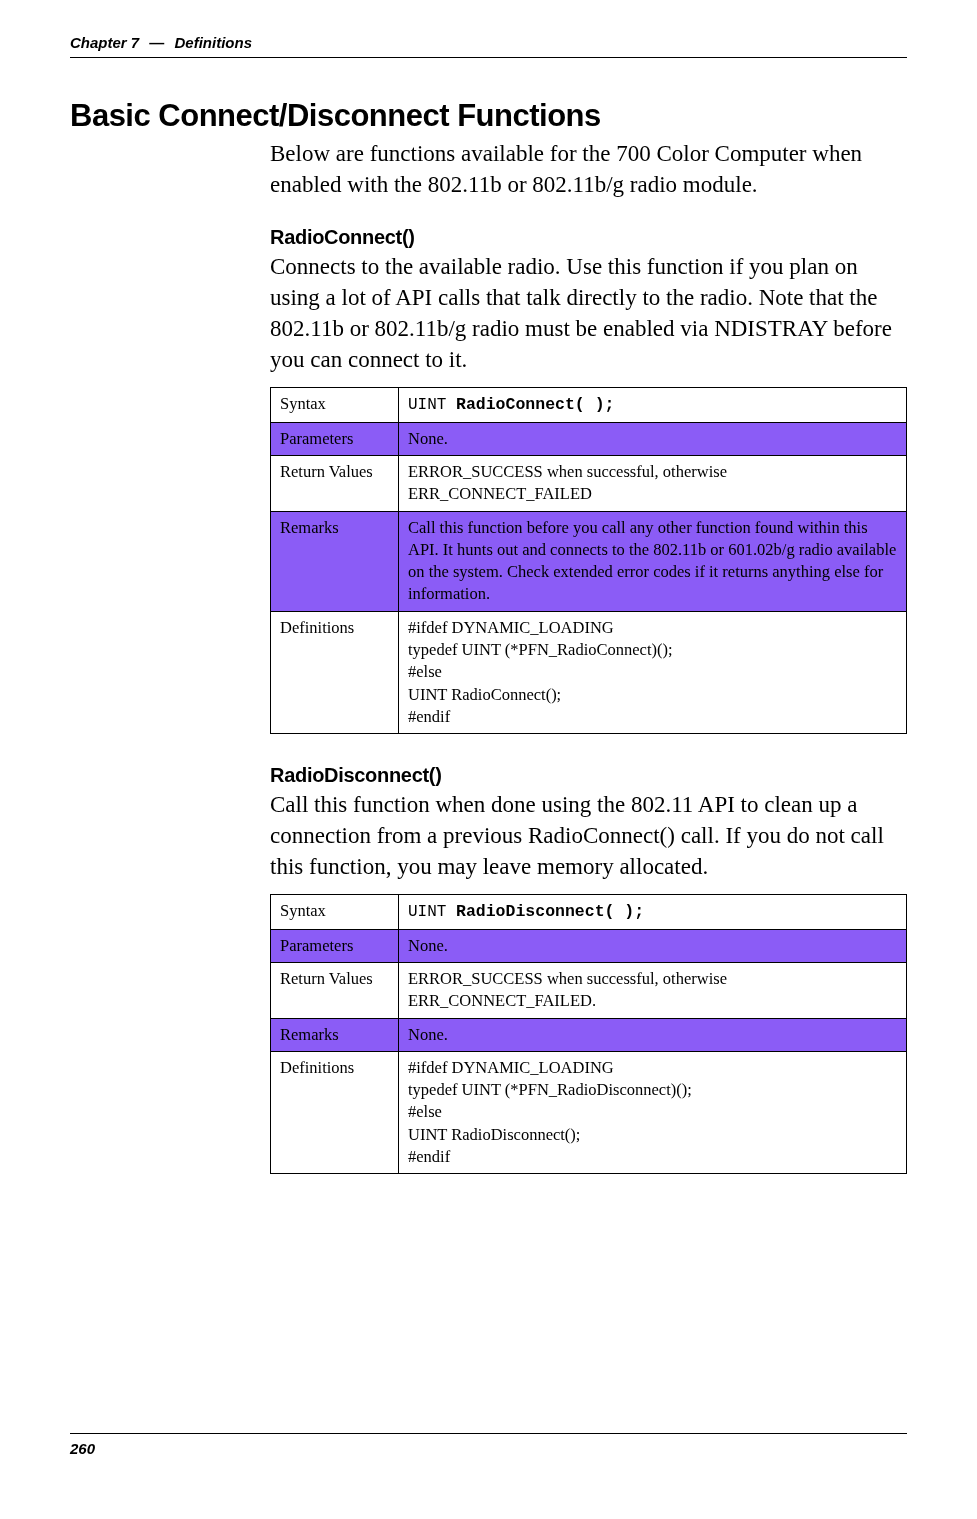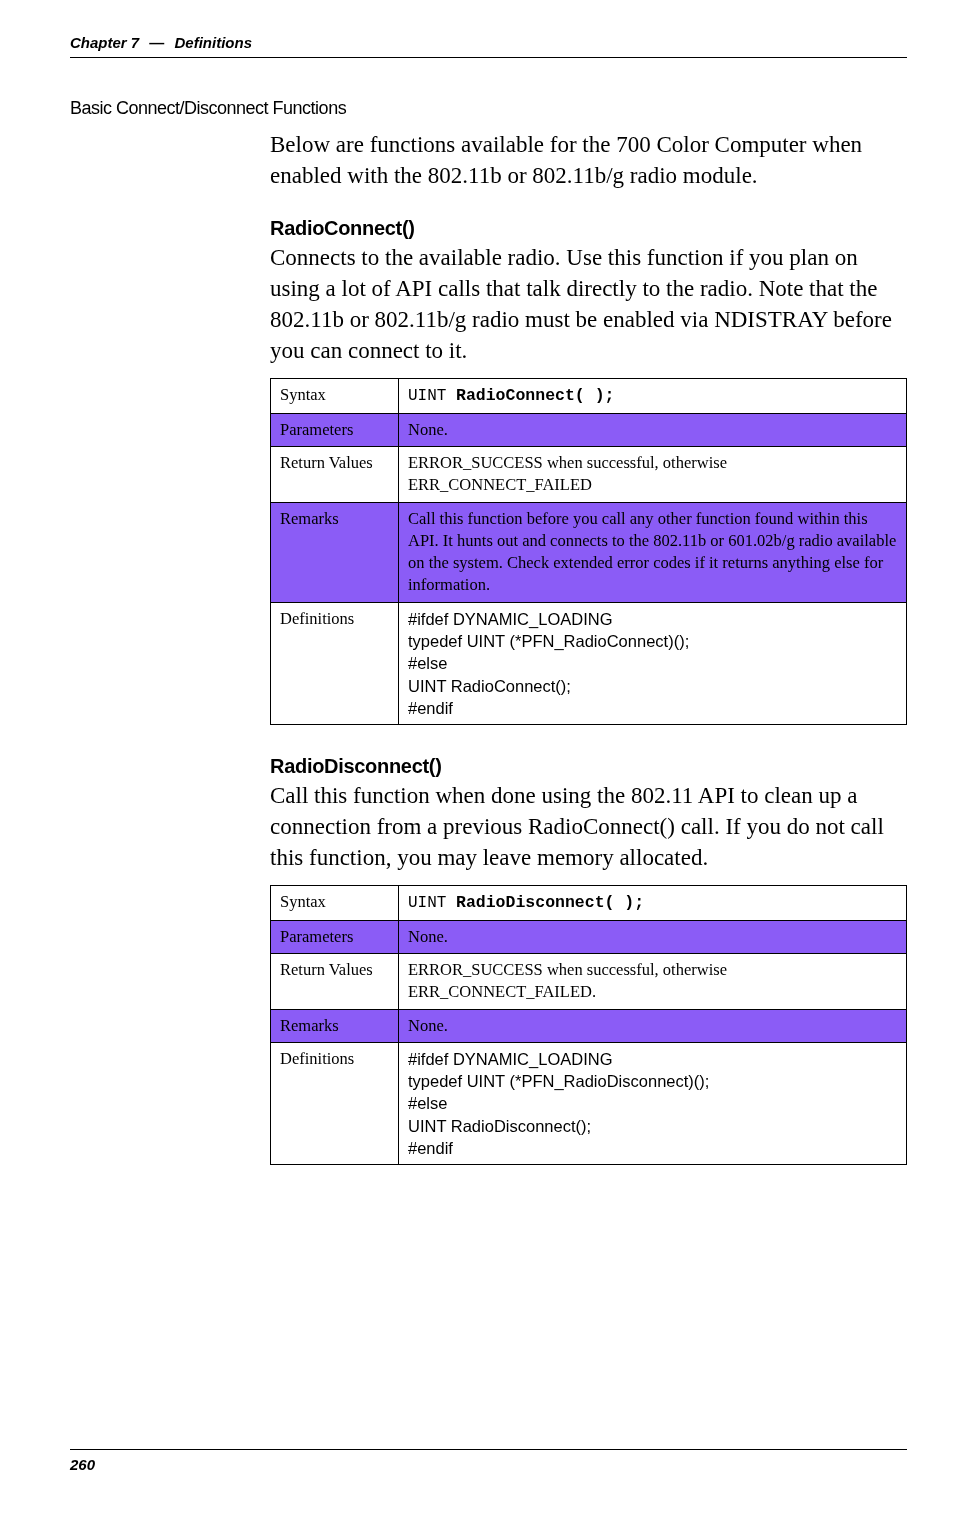--- a/index.html
+++ b/index.html
@@ -22,23 +22,23 @@
       padding-bottom: 6px;
       border-bottom: 1.5px solid #000;
       margin-bottom: 40px;
     }
     .header-left { font-style: italic; }
     .header-left .chapter-num { font-style: italic; }
     .header-left .dash { padding: 0 6px; font-style: normal; }
     .header-left .chapter-title { font-style: italic; }
     .section-title {
       font-family: Arial, Helvetica, sans-serif;
-      font-weight: 400;
-      font-size: 18px;
-      margin-bottom: 10px;
+      font-weight: 700;
+      font-size: 31px;
+      margin-bottom: 4px;
       letter-spacing: -0.5px;
     }
     .body-text {
       font-size: 23px;
       line-height: 1.35;
       margin-left: 200px;
       margin-bottom: 26px;
     }
     .subsection-title {
       font-family: Arial, Helvetica, sans-serif;
@@ -65,28 +65,28 @@
       border: 1px solid #000;
       padding: 5px 9px;
       vertical-align: top;
       line-height: 1.35;
     }
     table.api tr.shade td { background: #8b5cf6; }
     table.api td.label { width: 128px; }
     .mono { font-family: 'Courier New', Courier, monospace; font-size: 16px; }
     .mono-bold { font-family: 'Courier New', Courier, monospace; font-weight: bold; font-size: 16.5px; }
     .code-block {
-      font-family: Liberation Sans, sans-serif;
+      font-family: Liberation Serif, serif;
       font-size: 16.5px;
       line-height: 1.35;
       white-space: pre;
     }
     .footer {
       position: absolute;
-      bottom: 46px;
+      bottom: 62px;
       left: 70px;
       right: 70px;
       display: flex;
       justify-content: space-between;
       font-family: Arial, Helvetica, sans-serif;
       font-weight: bold;
       font-style: italic;
       font-size: 15px;
       border-top: 1.5px solid #000;
       padding-top: 6px;

